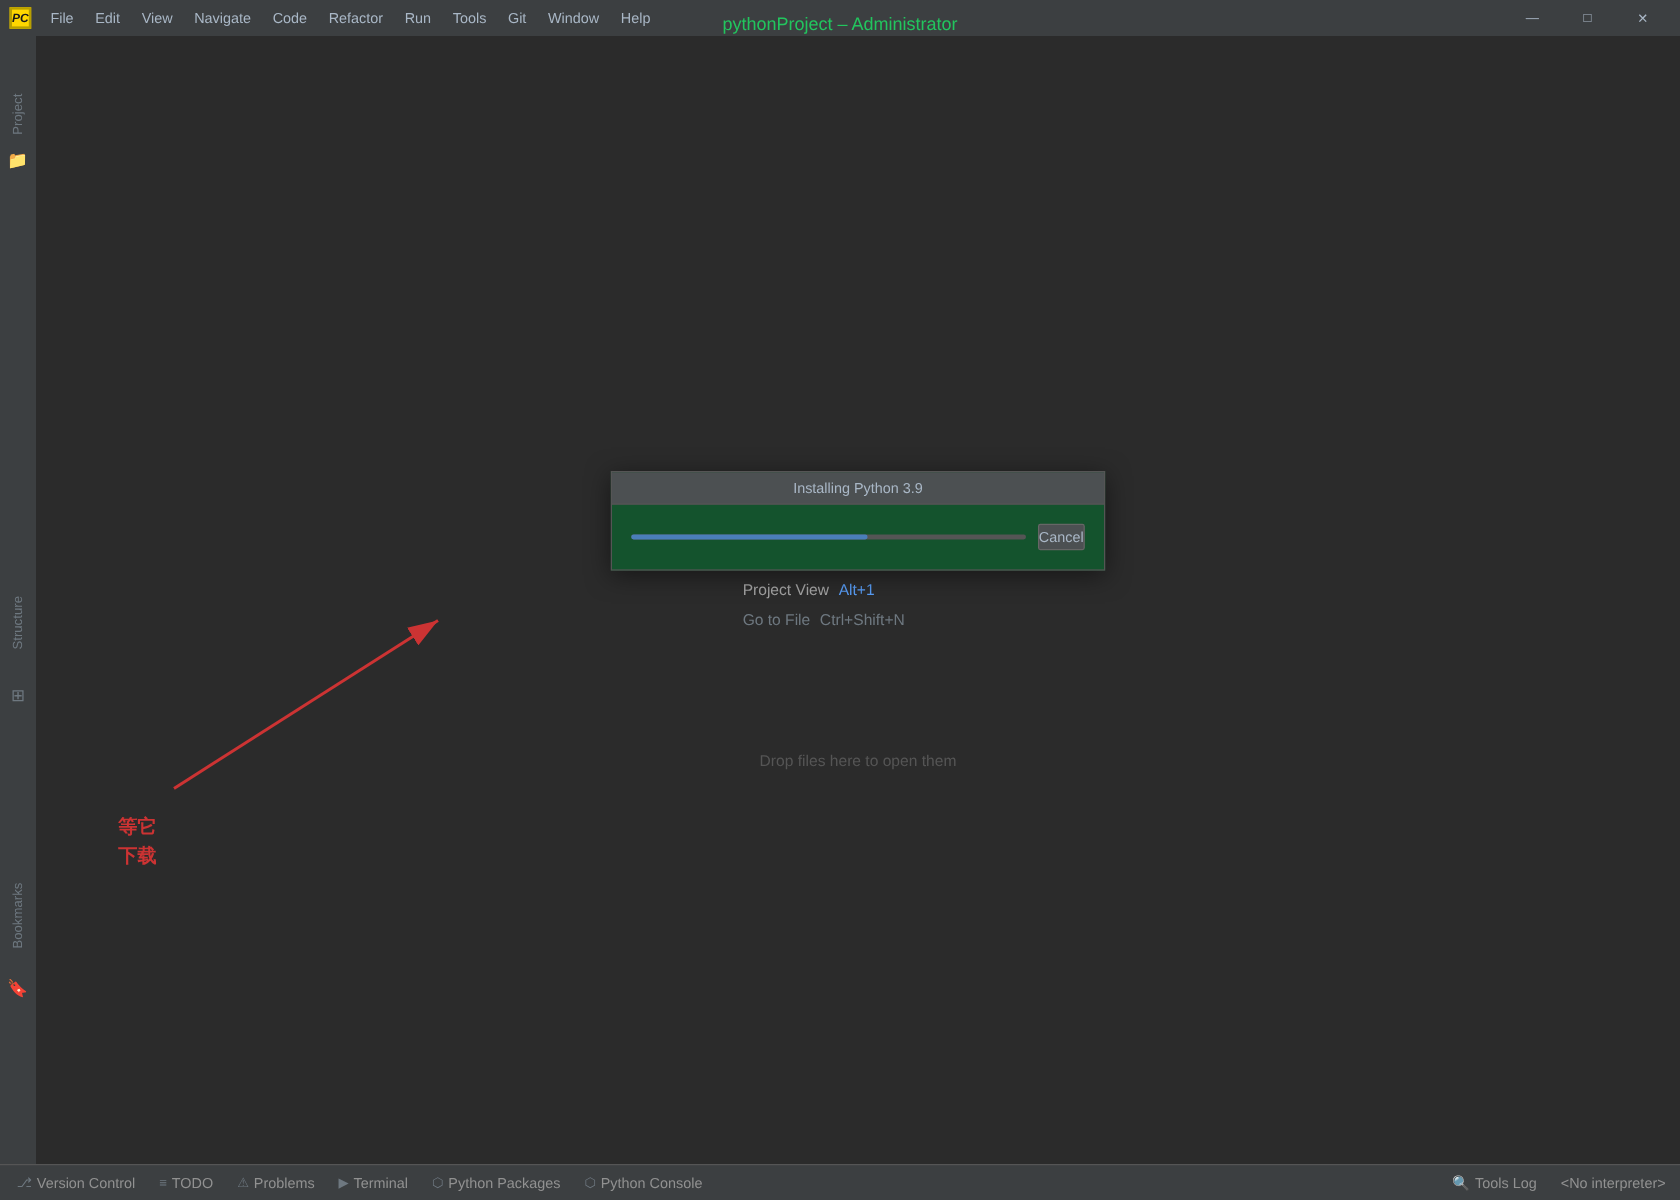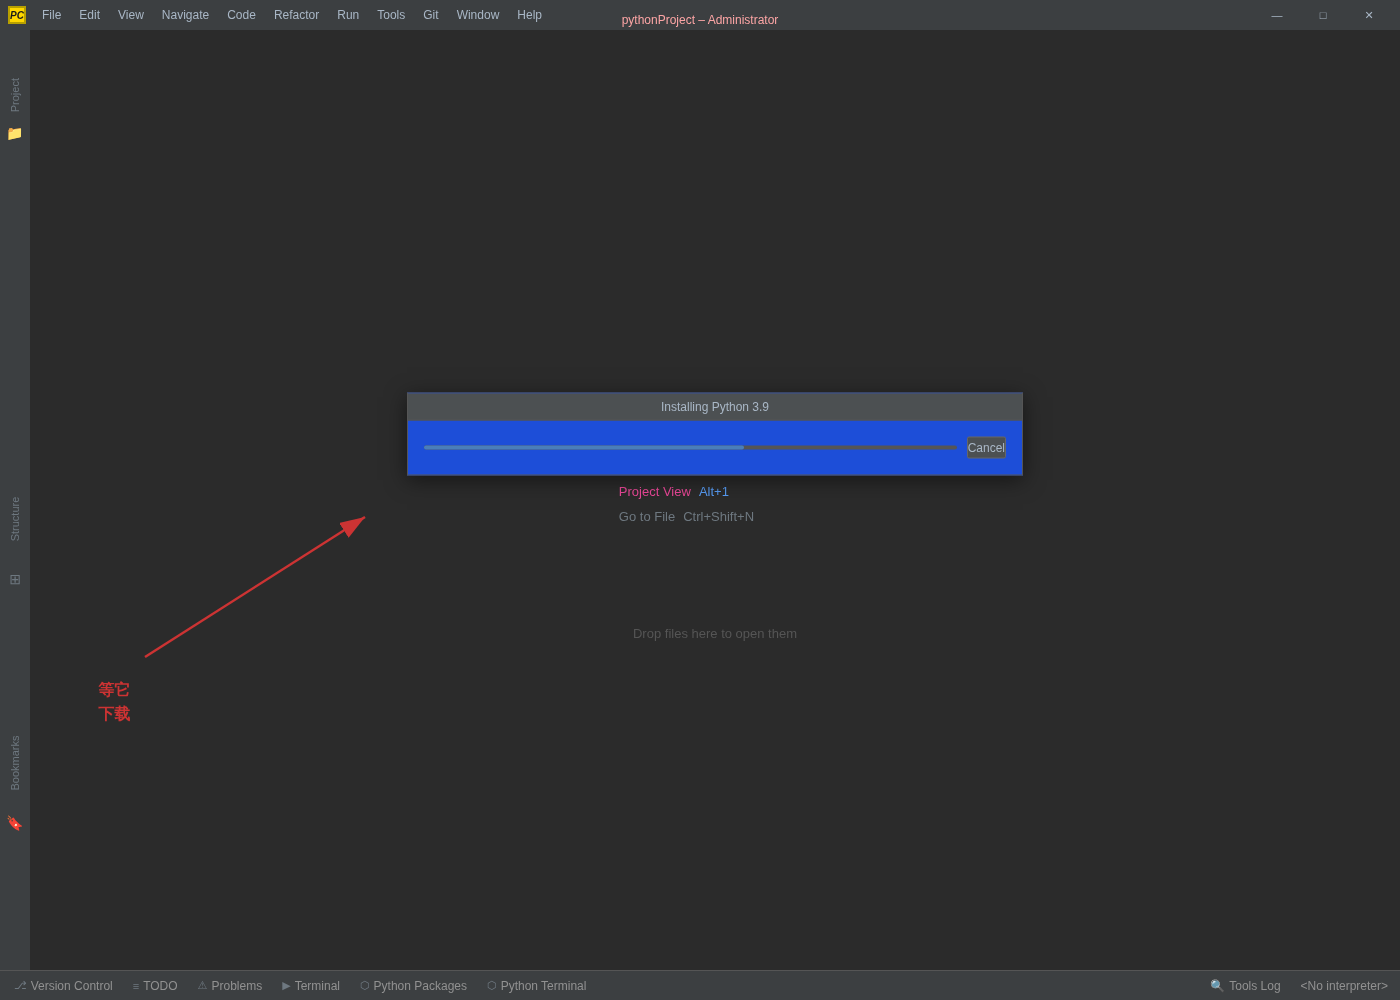--- a/index.html
+++ b/index.html
@@ -46,22 +46,22 @@
     .menu-item {
       padding: 3px 8px;
       color: #a9b7c6;
       cursor: pointer;
       font-size: 12px;
     }
     #title-text {
       position: absolute;
       left: 50%;
       transform: translateX(-50%);
-      color: #fca5a5;
-      font-size: 12px;
+      color: #22c55e;
+      font-size: 15px;
       margin-top: 10px;
     }
     #window-controls {
       display: flex;
       gap: 0;
       margin-left: auto;
     }
     .win-ctrl {
       width: 46px;
       height: 30px;
@@ -130,21 +130,21 @@
       transform: translate(-50%, -55%);
       text-align: left;
     }
     .hint-row {
       display: flex;
       align-items: baseline;
       gap: 8px;
       margin-bottom: 10px;
       font-size: 13px;
     }
-    .hint-label { color: #ec4899; }
+    .hint-label { color: #a3a3a3; }
     .hint-shortcut { color: #589df6; font-size: 13px; }
     .hint-faded { color: #6e7880; }
 
     
     #drop-zone-text {
       position: absolute;
       bottom: 35%;
       left: 50%;
       transform: translateX(-50%);
       color: #555;
@@ -152,22 +152,22 @@
     }
 
     
     #arrow-svg {
       position: absolute;
       bottom: 33%;
       left: 4%;
       pointer-events: none;
     }
     #install-dialog {
-      width: 616px;
-      background: #1d4ed8;
+      width: 412px;
+      background: #14532d;
       border: 1px solid #555;
       box-shadow: 0 4px 20px rgba(0,0,0,0.5);
       pointer-events: all;
       position: absolute;
       top: 43%;
       left: 50%;
       transform: translate(-50%, -50%);
     }
     #dialog-title-bar {
       background: #4c5052;
@@ -357,21 +357,21 @@
   <div class="bottom-tab">
     <span class="bottom-tab-icon">▶</span>
     <span>Terminal</span>
   </div>
   <div class="bottom-tab">
     <span class="bottom-tab-icon">⬡</span>
     <span>Python Packages</span>
   </div>
   <div class="bottom-tab">
     <span class="bottom-tab-icon">⬡</span>
-    <span>Python Terminal</span>
+    <span>Python Console</span>
   </div>
 
   <div id="bottom-right">
     <div class="bottom-right-item">
       <span>🔍</span>
       <span>Tools Log</span>
     </div>
     <div class="bottom-right-item">
       <span>&lt;No interpreter&gt;</span>
     </div>

